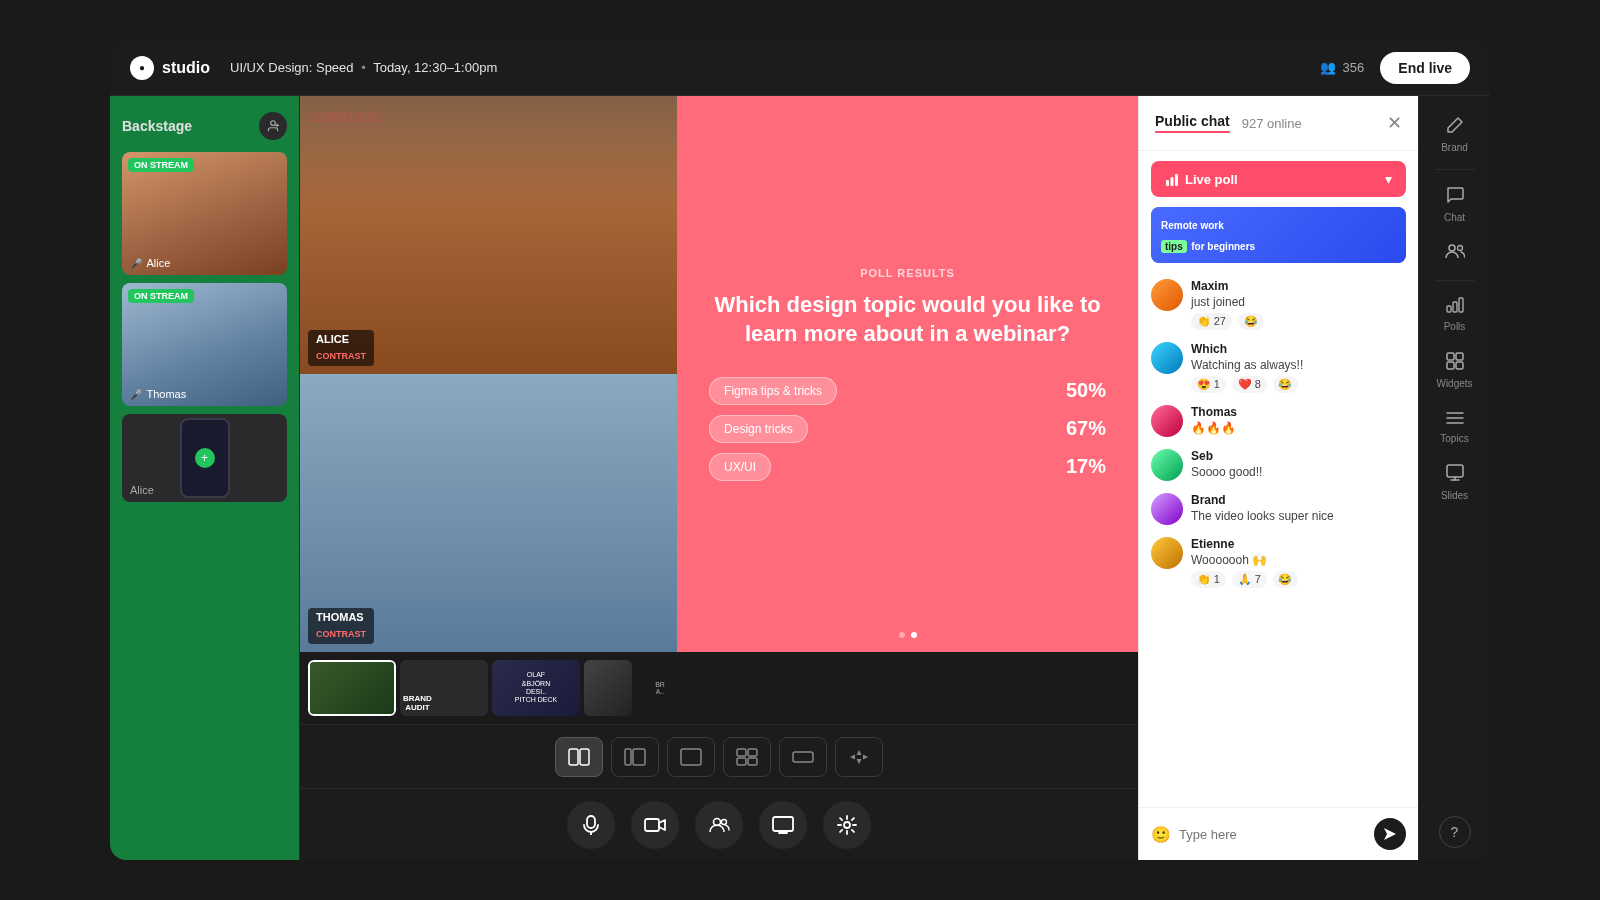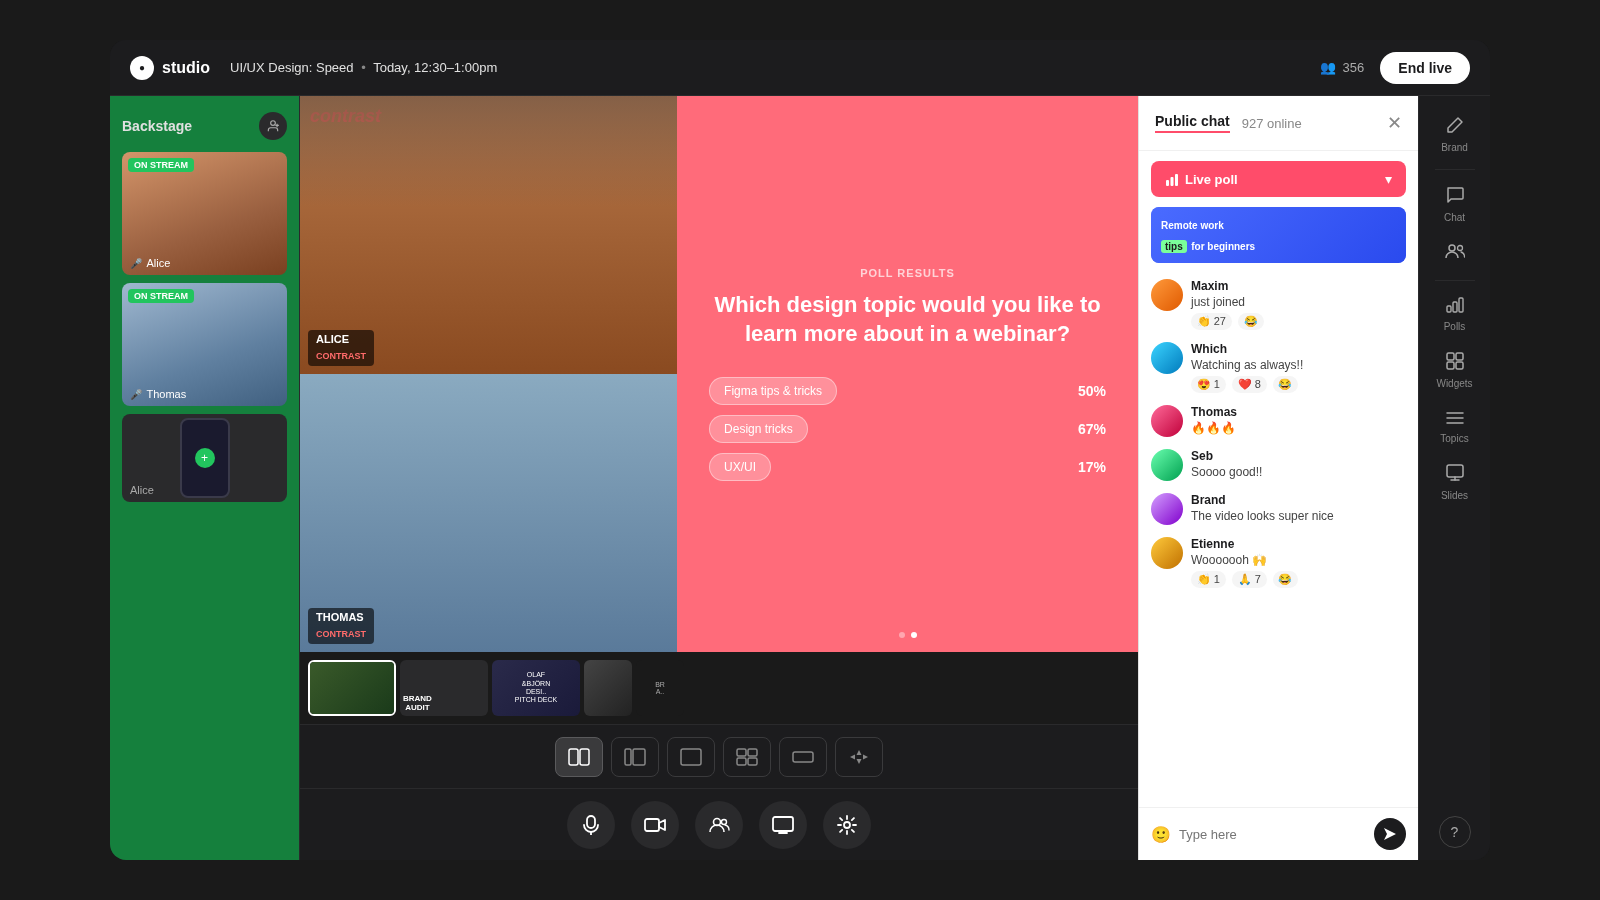--- a/index.html
+++ b/index.html
@@ -249,21 +249,21 @@
       background: rgba(255,255,255,0.25);
       border: 1px solid rgba(255,255,255,0.4);
       border-radius: 20px;
       padding: 6px 14px;
       color: white;
       font-size: 12px;
       font-weight: 500;
     }
     .poll-pct {
       color: white;
-      font-size: 14px;
+      font-size: 20px;
       font-weight: 800;
     }
 
     
     .stage-thumbnails {
       height: 72px;
       background: #1a1a1a;
       display: flex;
       align-items: center;
       padding: 0 8px;

